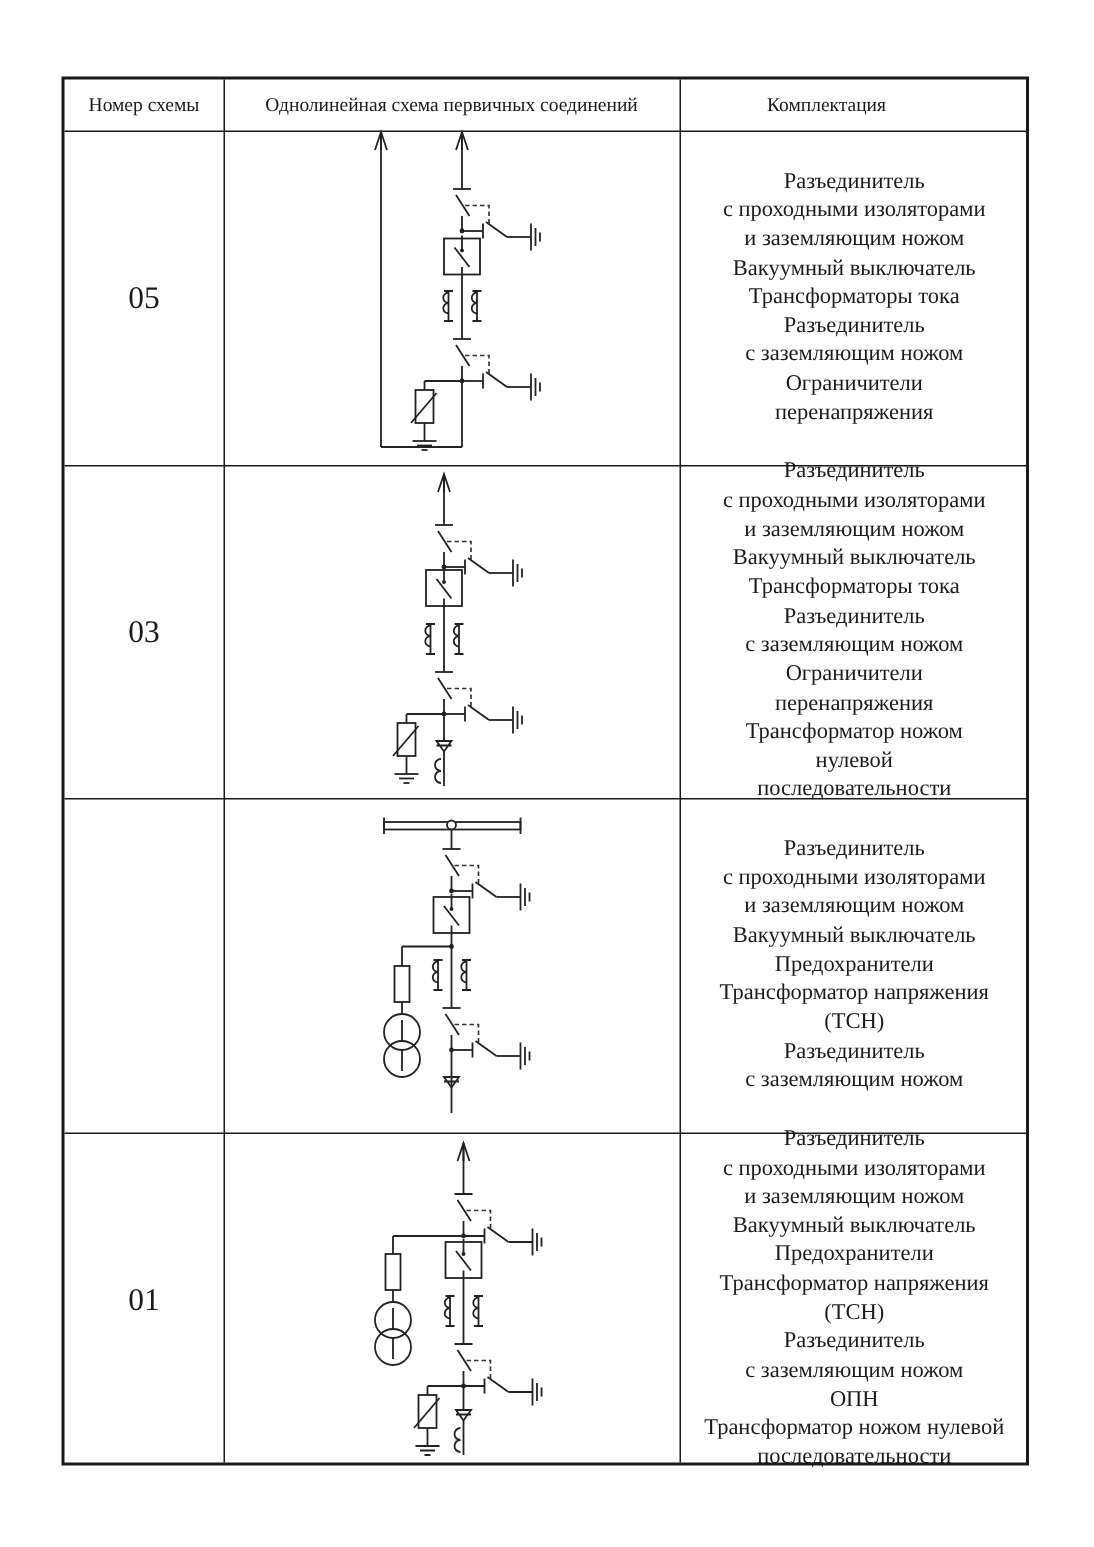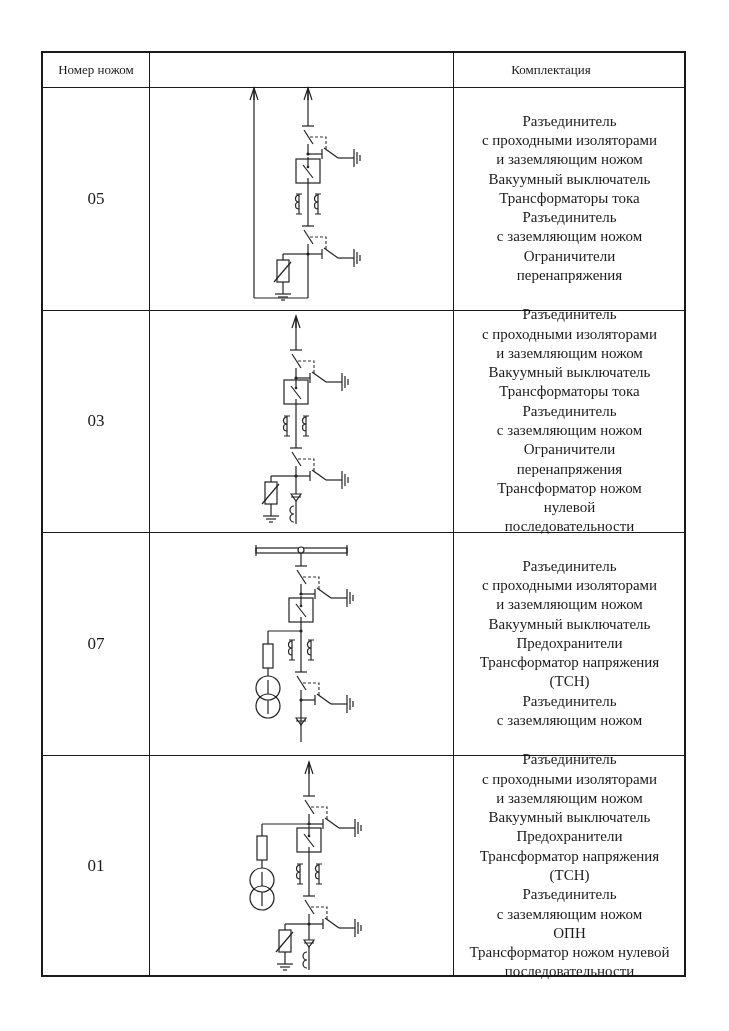--- a/index.html
+++ b/index.html
@@ -5,40 +5,41 @@
   html, body { margin:0; padding:0; background:#ffffff; }
   body { width:729px; height:1031px; position:relative; overflow:hidden;
          font-family:"Liberation Serif","DejaVu Serif",serif; color:#1a1a1a; }
   .tbl { position:absolute; left:41px; top:51px; width:645px; height:926px;
          border:2px solid #1a1a1a; box-sizing:border-box; }
   .hline { position:absolute; left:0; right:0; height:0; border-top:1.5px solid #1a1a1a; }
   .vline { position:absolute; top:0; bottom:0; width:0; border-left:1.5px solid #1a1a1a; }
   .cell { position:absolute; display:flex; align-items:center; justify-content:center;
           text-align:center; box-sizing:border-box; }
   .hdr { font-size:13px; }
-  .num { font-size:17px; }
+  .num { font-size:21px; }
   .desc { font-size:15px; line-height:19.3px; flex-direction:column; }
   .desc span { display:block; white-space:nowrap; }
   svg.diag { position:absolute; }
   svg .ln { stroke:#222; stroke-width:1.2; fill:none; }
   svg .dash { stroke:#333; stroke-width:1.1; fill:none; stroke-dasharray:3 2; }
 </style>
 </head>
 <body>
 
 <div class="tbl">
 
   <div class="vline" style="left:106px"></div>
   <div class="vline" style="left:410px"></div>
   <div class="hline" style="top:34px"></div>
   <div class="hline" style="top:257px"></div>
   <div class="hline" style="top:479px"></div>
   <div class="hline" style="top:702px"></div>
 
-  <div class="cell hdr" style="left:0;top:0;width:106px;height:34px">Номер ножом</div>
+  <div class="cell hdr" style="left:0;top:0;width:106px;height:34px">Номер схемы</div>
+  <div class="cell hdr" style="left:106px;top:0;width:304px;height:34px">Однолинейная схема первичных соединений</div>
   <div class="cell hdr" style="left:410px;top:0;width:196px;height:34px">Комплектация</div>
 
   <div class="cell num" style="left:0;top:34px;width:106px;height:223px">05</div>
   <div class="cell desc" style="left:410px;top:34px;width:233px;height:223px">
     <span>Разъединитель</span>
     <span>с проходными изоляторами</span>
     <span>и заземляющим ножом</span>
     <span>Вакуумный выключатель</span>
     <span>Трансформаторы тока</span>
     <span>Разъединитель</span>
@@ -56,21 +57,20 @@
     <span>Трансформаторы тока</span>
     <span>Разъединитель</span>
     <span>с заземляющим ножом</span>
     <span>Ограничители</span>
     <span>перенапряжения</span>
     <span>Трансформатор ножом</span>
     <span>нулевой</span>
     <span>последовательности</span>
   </div>
 
-  <div class="cell num" style="left:0;top:479px;width:106px;height:223px">07</div>
   <div class="cell desc" style="left:410px;top:479px;width:233px;height:223px">
     <span>Разъединитель</span>
     <span>с проходными изоляторами</span>
     <span>и заземляющим ножом</span>
     <span>Вакуумный выключатель</span>
     <span>Предохранители</span>
     <span>Трансформатор напряжения</span>
     <span>(ТСН)</span>
     <span>Разъединитель</span>
     <span>с заземляющим ножом</span>

